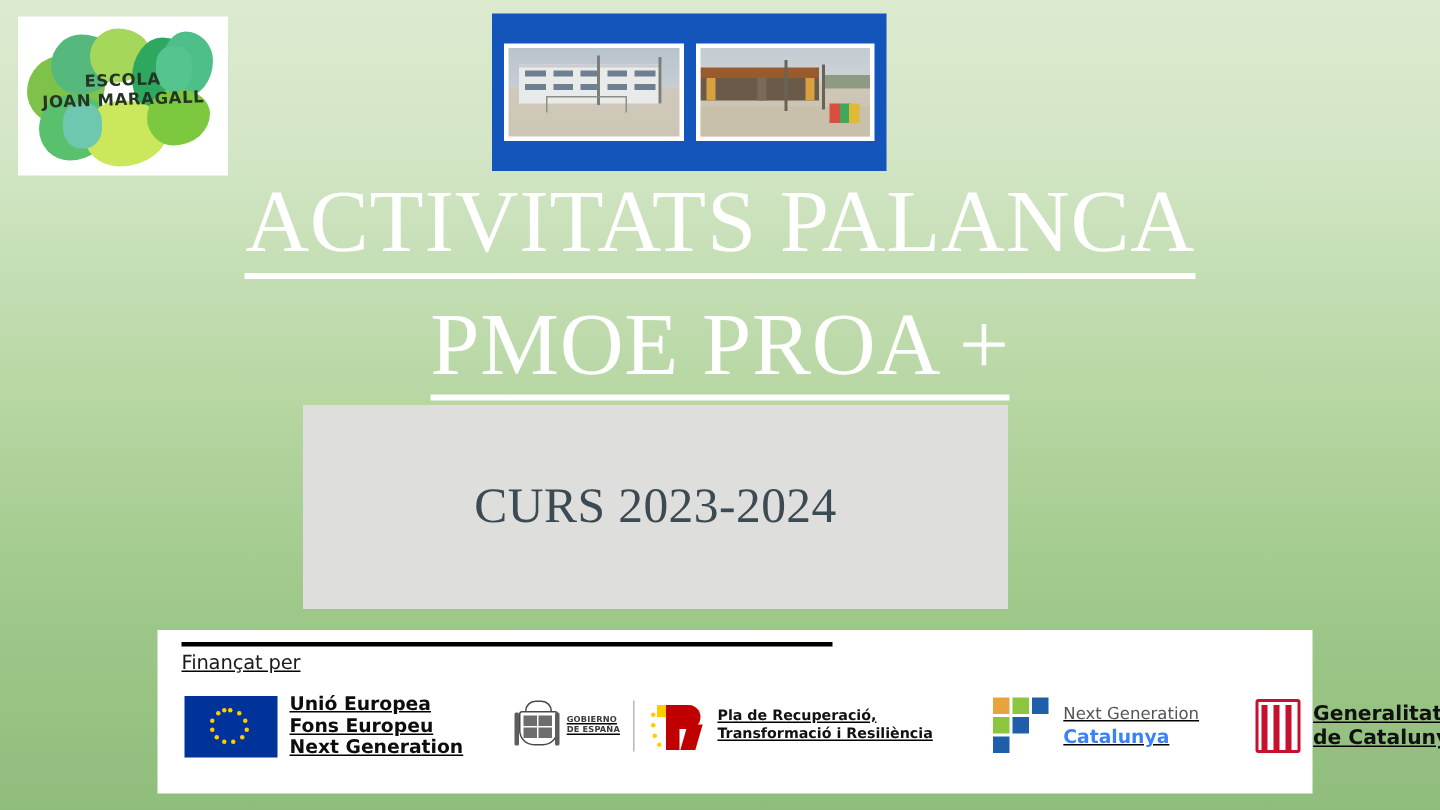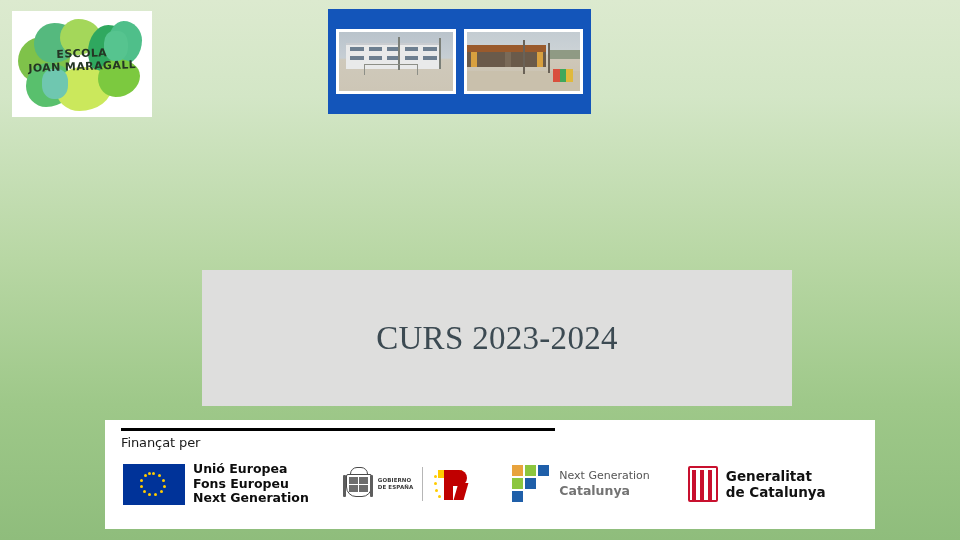--- a/index.html
+++ b/index.html
@@ -129,21 +129,21 @@
     border-bottom: 4px solid #ffffff;
     padding-bottom: 2px;
   }
   #title-line-2-wrap { margin-top: 12px; }
 
   
   #subtitle-box {
     position: absolute;
     left: 202px;
     top: 270px;
-    width: 590px;
+    width: 470px;
     height: 136px;
     background: #dededd;
     box-sizing: border-box;
     display: flex;
     flex-direction: column;
     align-items: center;
     justify-content: center;
     padding-top: 2px;
     text-align: center;
   }
@@ -159,20 +159,21 @@
   
   #funding-banner {
     position: absolute;
     left: 105px;
     top: 420px;
     width: 770px;
     height: 109px;
     background: #ffffff;
     box-sizing: border-box;
     padding: 8px 14px 6px 14px;
+    text-decoration: underline;
   }
   #funding-rule {
     width: 434px;
     height: 3px;
     background: #000000;
     margin: 0 0 4px 2px;
   }
   #funding-label {
     font-family: "DejaVu Sans", sans-serif;
     font-size: 13px;
@@ -286,21 +287,21 @@
   }
   .ngc-mark span { position: absolute; width: 11px; height: 11px; }
   .ngc-text {
     margin-left: 9px;
     font-family: "DejaVu Sans", sans-serif;
     font-size: 11px;
     line-height: 1.25;
     color: #555555;
     white-space: nowrap;
   }
-  .ngc-text b { display: block; color: #737373; font-size: 12.5px; }
+  .ngc-text b { display: block; color: #3b82f6; font-size: 12.5px; }
 
   
   .gen-cell { margin-left: 38px; }
   .gen-mark {
     position: relative;
     width: 30px; height: 36px;
     background: #ffffff;
     border: 2px solid #c8102e;
     box-sizing: border-box;
     flex: none;
@@ -372,20 +373,24 @@
         <div class="ground"></div>
         <div class="trunk" style="left:50%; top:14%; height:58%;"></div>
         <div class="trunk" style="left:72%; top:18%; height:52%;"></div>
         <div class="bin" style="left:76%; background:#d94f3d;"></div>
         <div class="bin" style="left:82%; background:#3fa85b;"></div>
         <div class="bin" style="left:88%; background:#e0b93b;"></div>
       </div>
     </div>
   </div>
 
+  <div id="title-block">
+    <div><span class="tline">ACTIVITATS PALANCA</span></div>
+    <div id="title-line-2-wrap"><span class="tline">PMOE PROA +</span></div>
+  </div>
 
   <div id="subtitle-box">
     <div class="sline">CURS 2023-2024</div>
   </div>
 
   <div id="funding-banner">
     <div id="funding-rule"></div>
     <div id="funding-label">Finançat per</div>
     <div id="funding-logos">
 
@@ -430,20 +435,24 @@
         <div class="prtr-mark">
           <div class="t-bar"></div>
           <div class="r-stem"></div>
           <div class="r-bowl"></div>
           <div class="r-leg"></div>
           <div class="dot" style="left:2px;  top:16px;"></div>
           <div class="dot" style="left:3px;  top:23px;"></div>
           <div class="dot" style="left:6px;  top:29px;"></div>
           <div class="dot" style="left:2px;  top:9px;"></div>
         </div>
+        <div class="prtr-text">
+          <div>Pla de Recuperació,</div>
+          <div>Transformació i Resiliència</div>
+        </div>
       </div>
 
       <div class="logo-cell ngc-cell">
         <div class="ngc-mark">
           <span style="left:0;    top:0;    background:#e8a33d;"></span>
           <span style="left:13px; top:0;    background:#8cc63e;"></span>
           <span style="left:26px; top:0;    background:#1f5fa9;"></span>
           <span style="left:0;    top:13px; background:#8cc63e;"></span>
           <span style="left:13px; top:13px; background:#1f5fa9;"></span>
           <span style="left:0;    top:26px; background:#1f5fa9;"></span>

